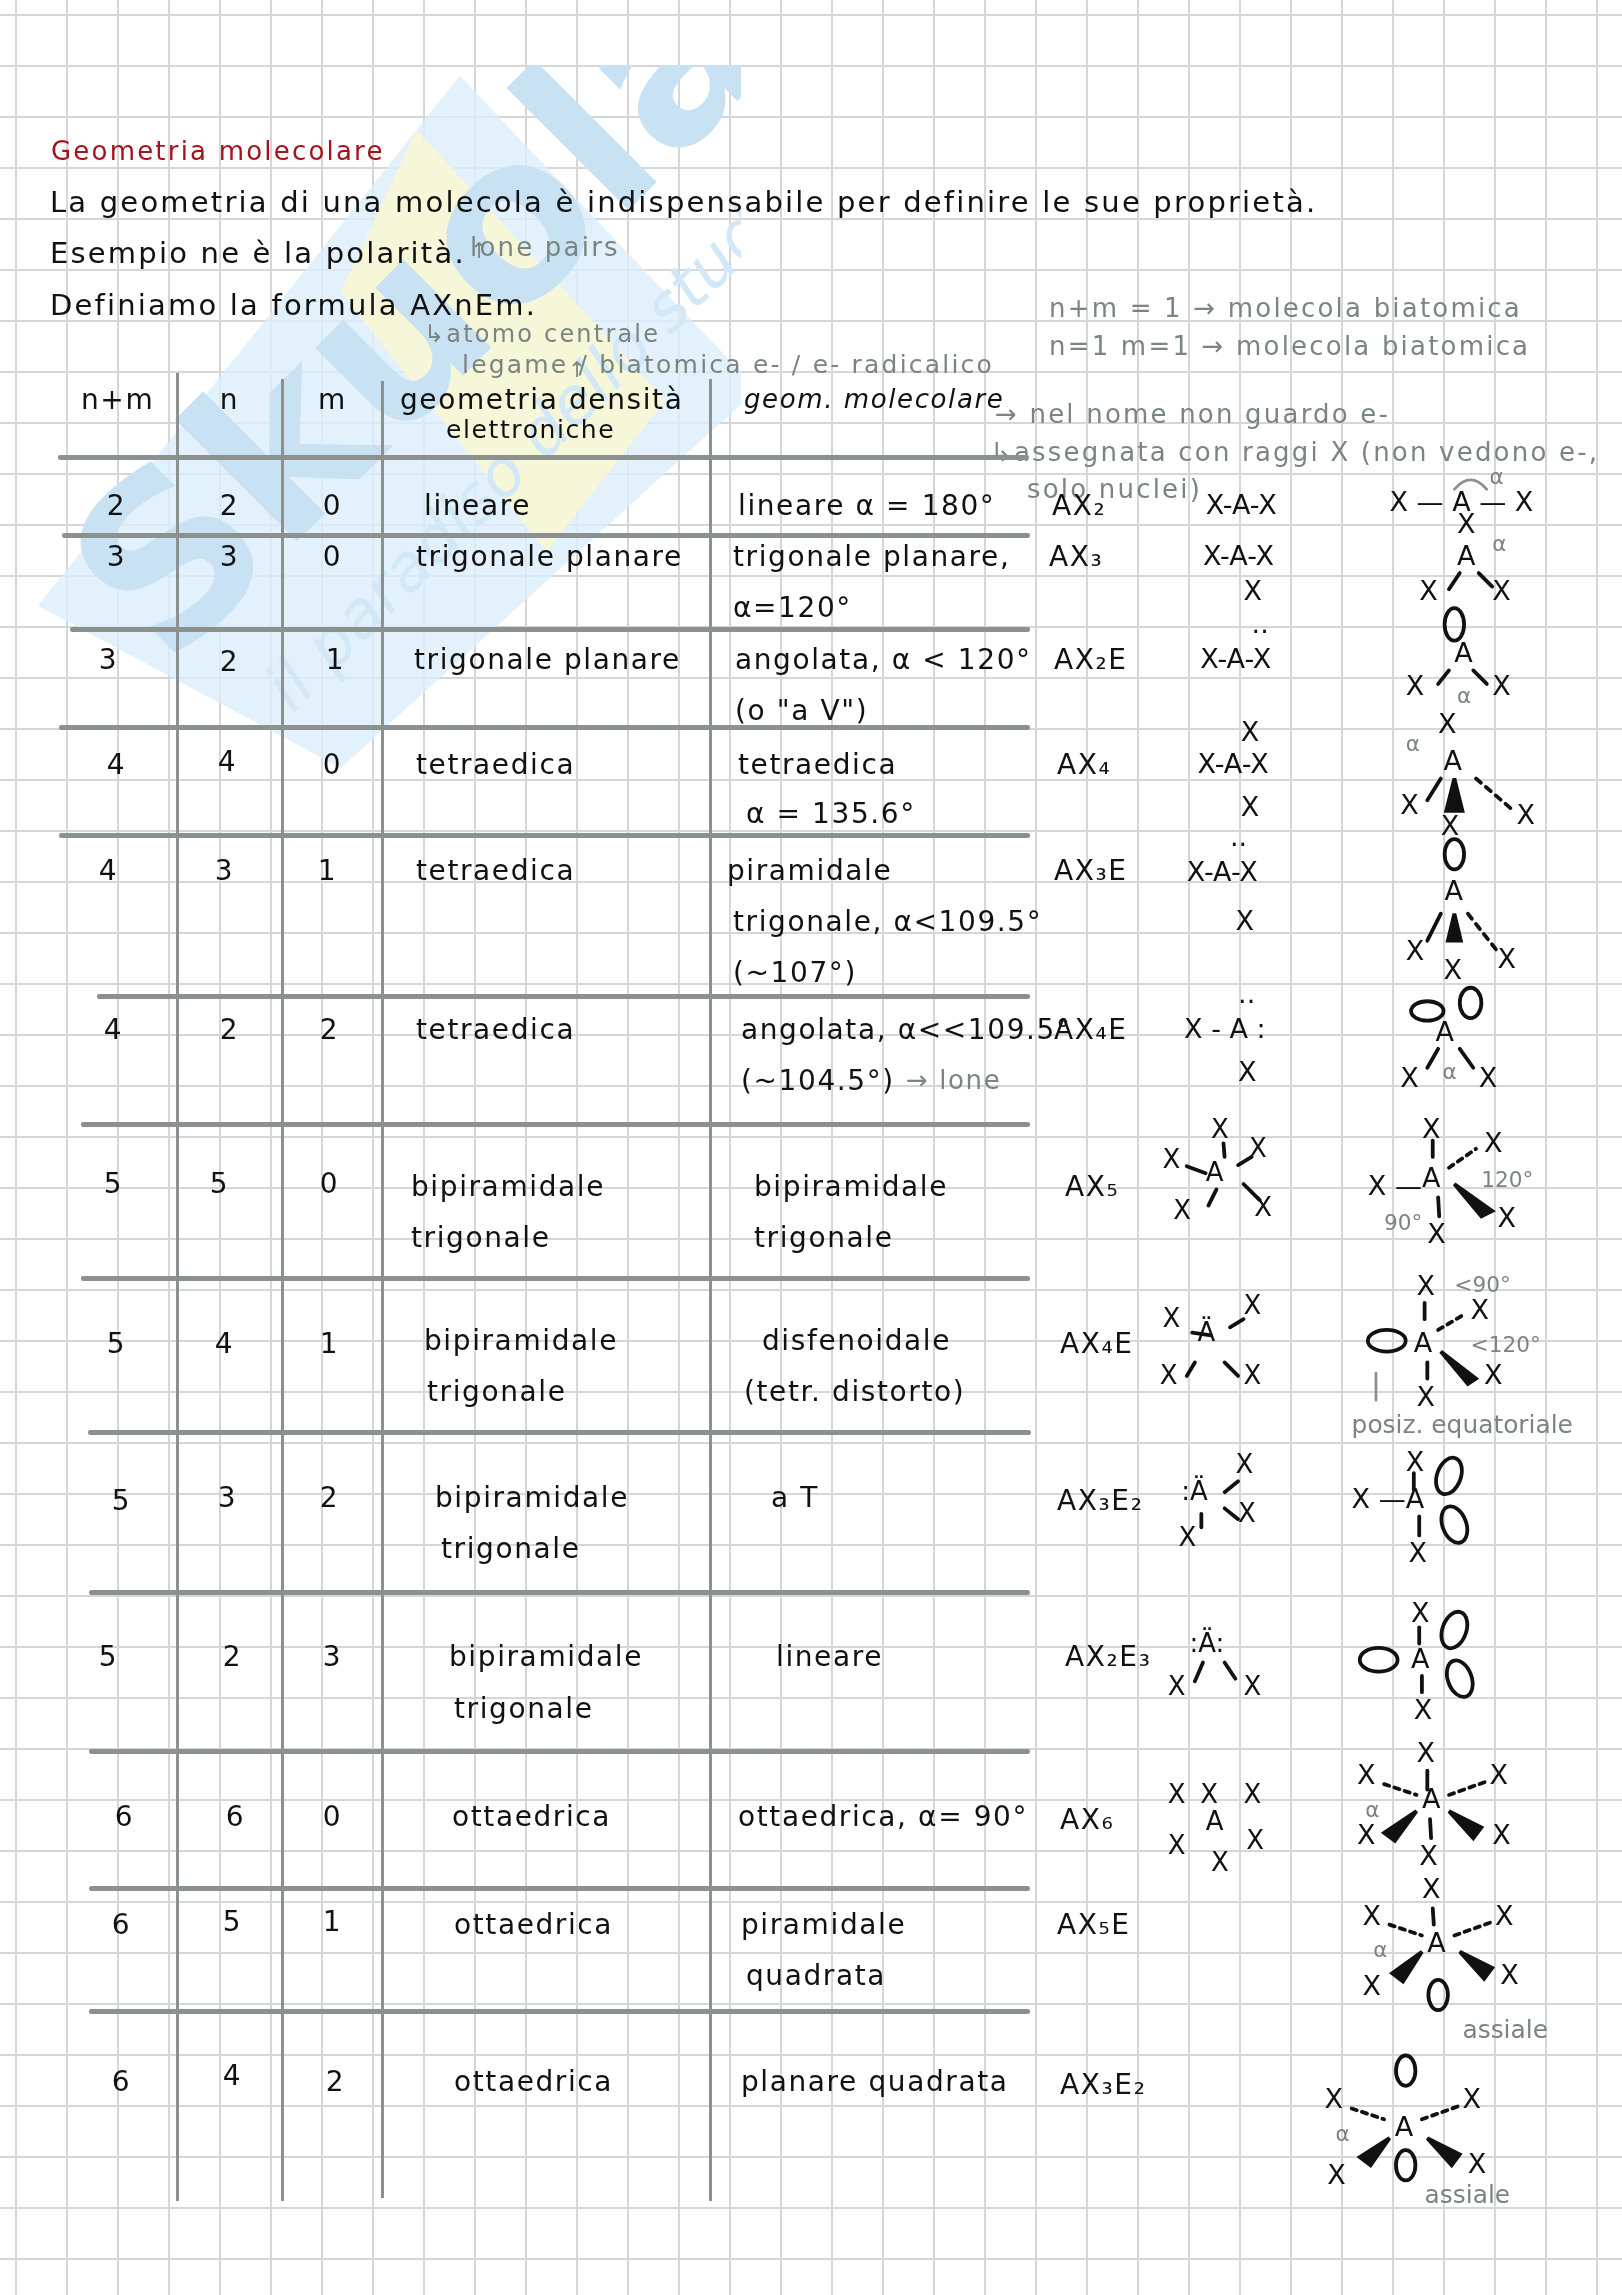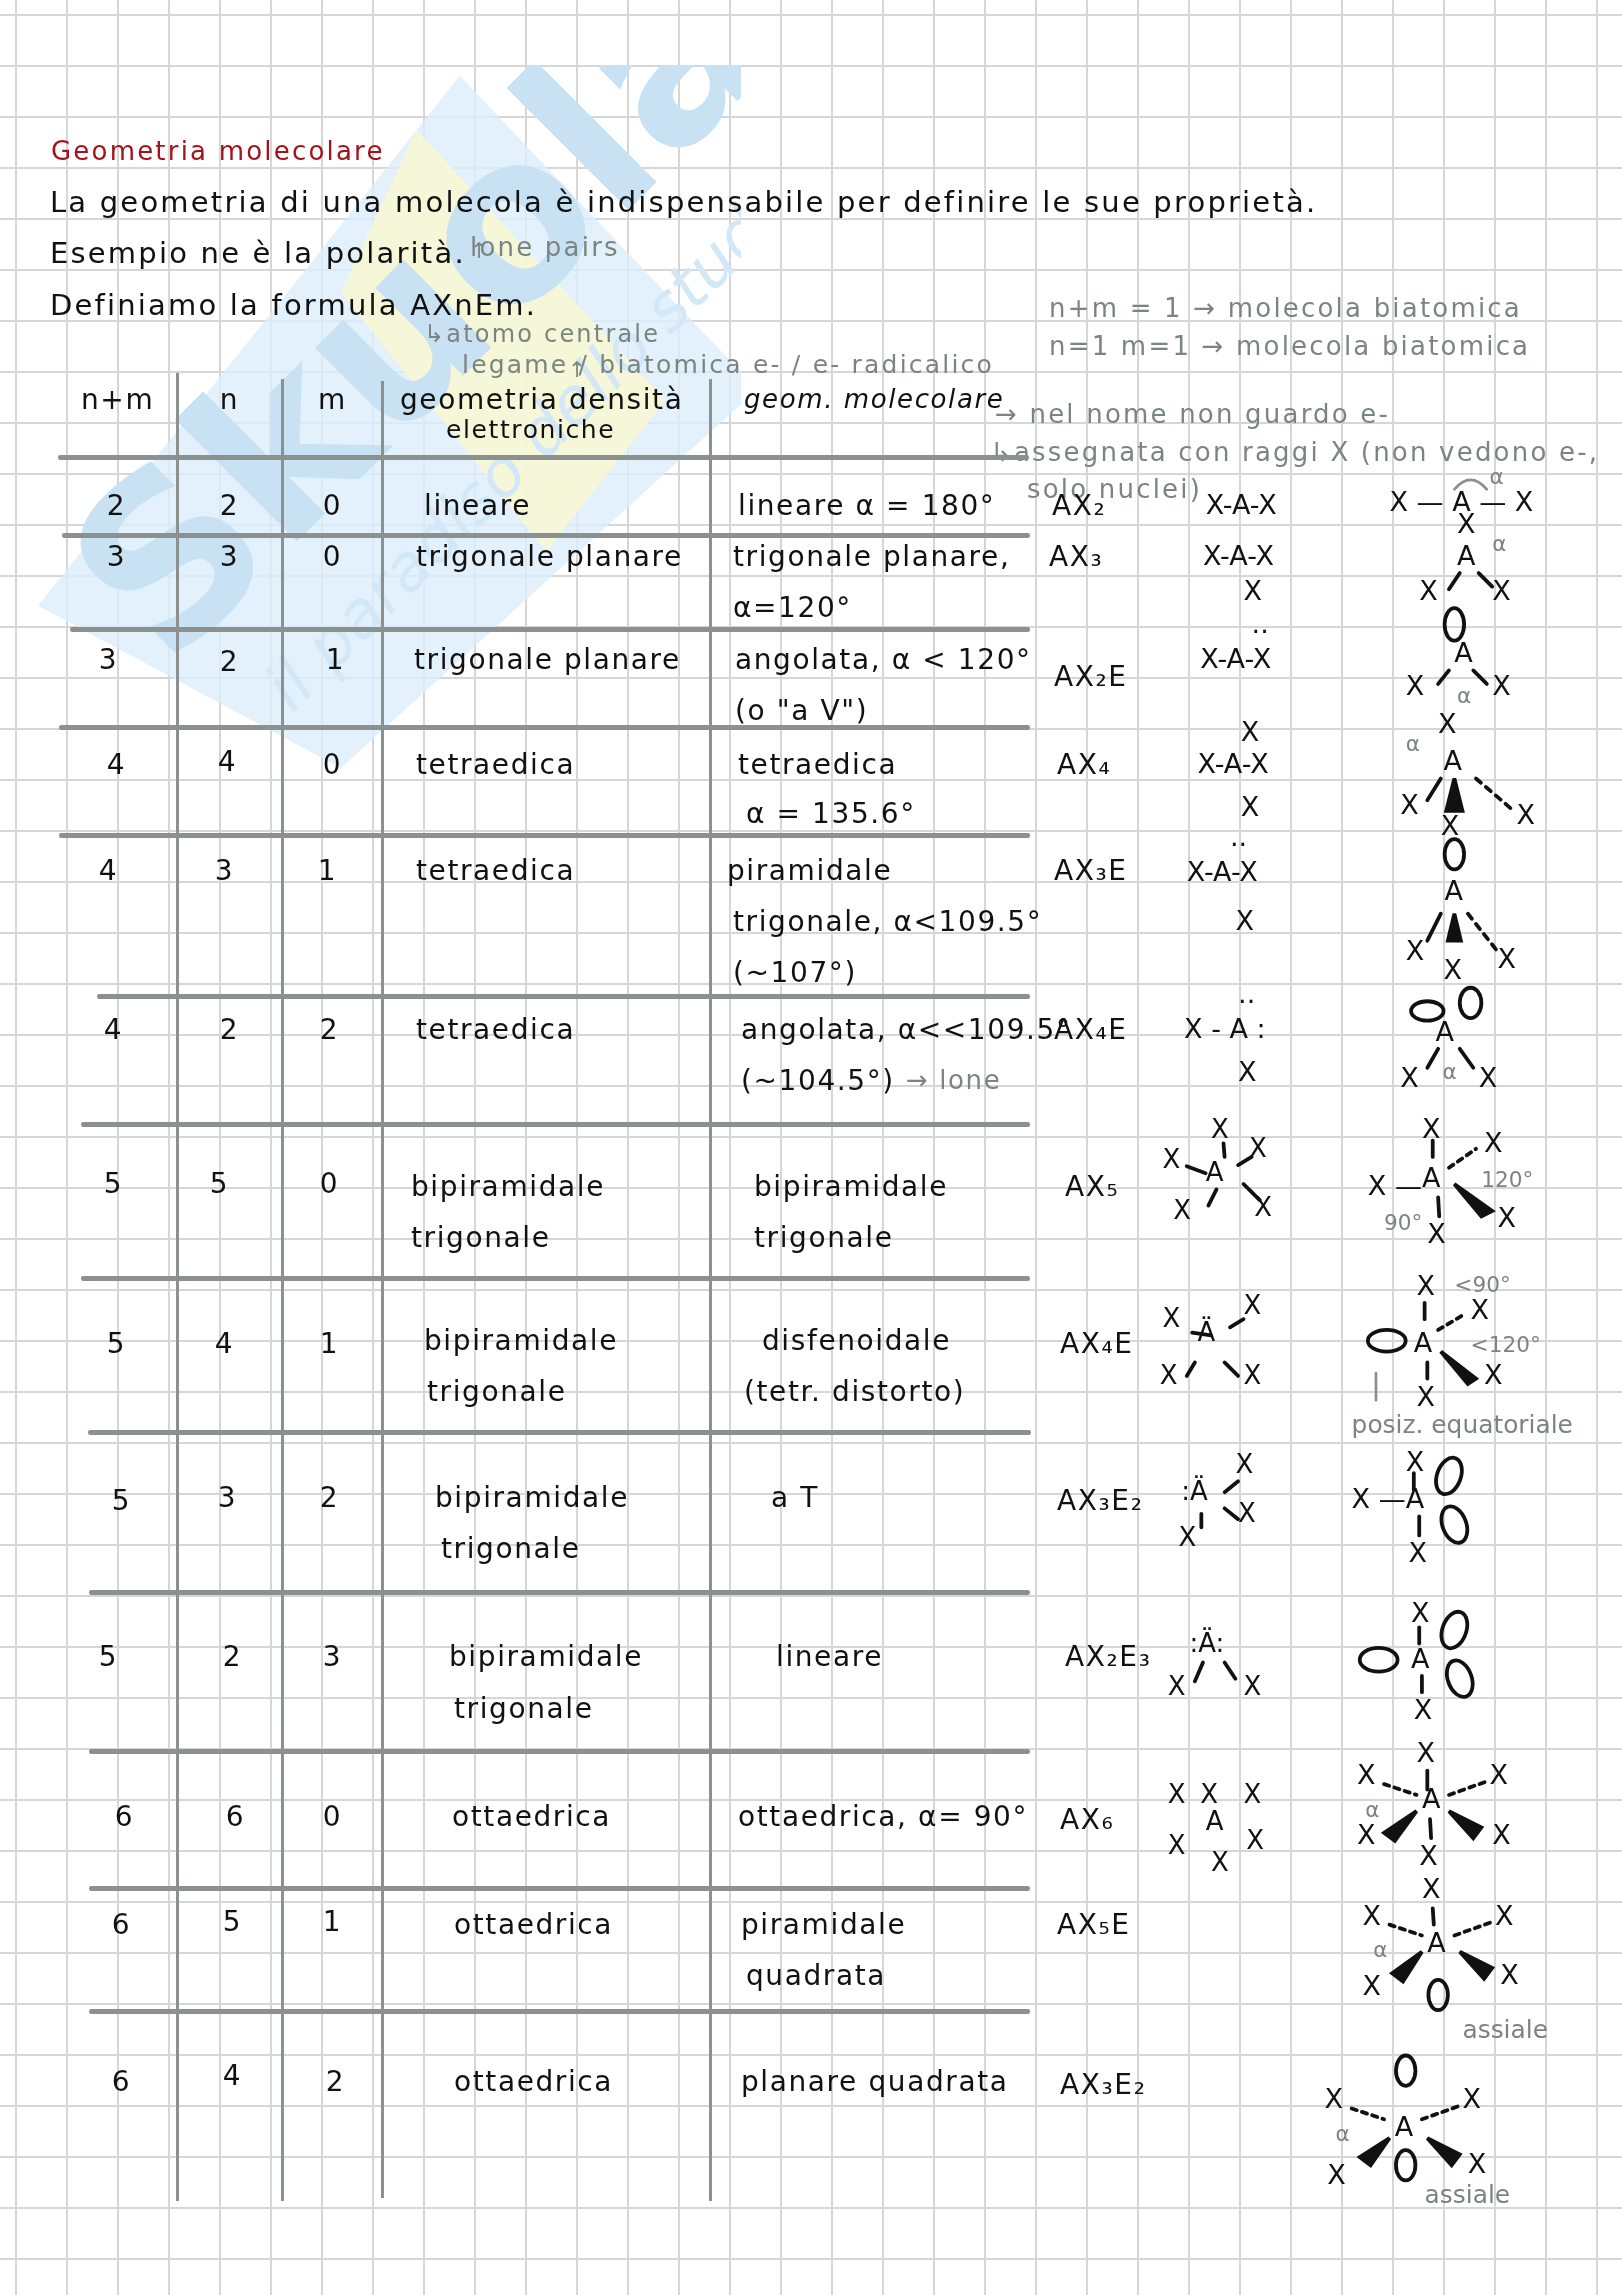--- a/index.html
+++ b/index.html
@@ -102,21 +102,21 @@
   <div class="cell fml" style="left:1049px;top:530px;">AX₃</div>
 </div>
 
 <div>
   <div class="cell num" style="left:76px;top:633px;">3</div>
   <div class="cell num" style="left:197px;top:635px;">2</div>
   <div class="cell num" style="left:303px;top:633px;">1</div>
   <div class="cell" style="left:414px;top:633px;">trigonale planare</div>
   <div class="cell" style="left:735px;top:633px;">angolata, α &lt; 120°</div>
   <div class="cell" style="left:735px;top:684px;">(o "a V")</div>
-  <div class="cell fml" style="left:1054px;top:650px;">AX₂E</div>
+  <div class="cell fml" style="left:1054px;top:633px;">AX₂E</div>
 </div>
 
 <div>
   <div class="cell num" style="left:84px;top:738px;">4</div>
   <div class="cell num" style="left:195px;top:735px;">4</div>
   <div class="cell num" style="left:300px;top:738px;">0</div>
   <div class="cell" style="left:416px;top:738px;">tetraedica</div>
   <div class="cell" style="left:738px;top:738px;">tetraedica</div>
   <div class="cell" style="left:746px;top:787px;">α = 135.6°</div>
   <div class="cell fml" style="left:1057px;top:738px;">AX₄</div>

